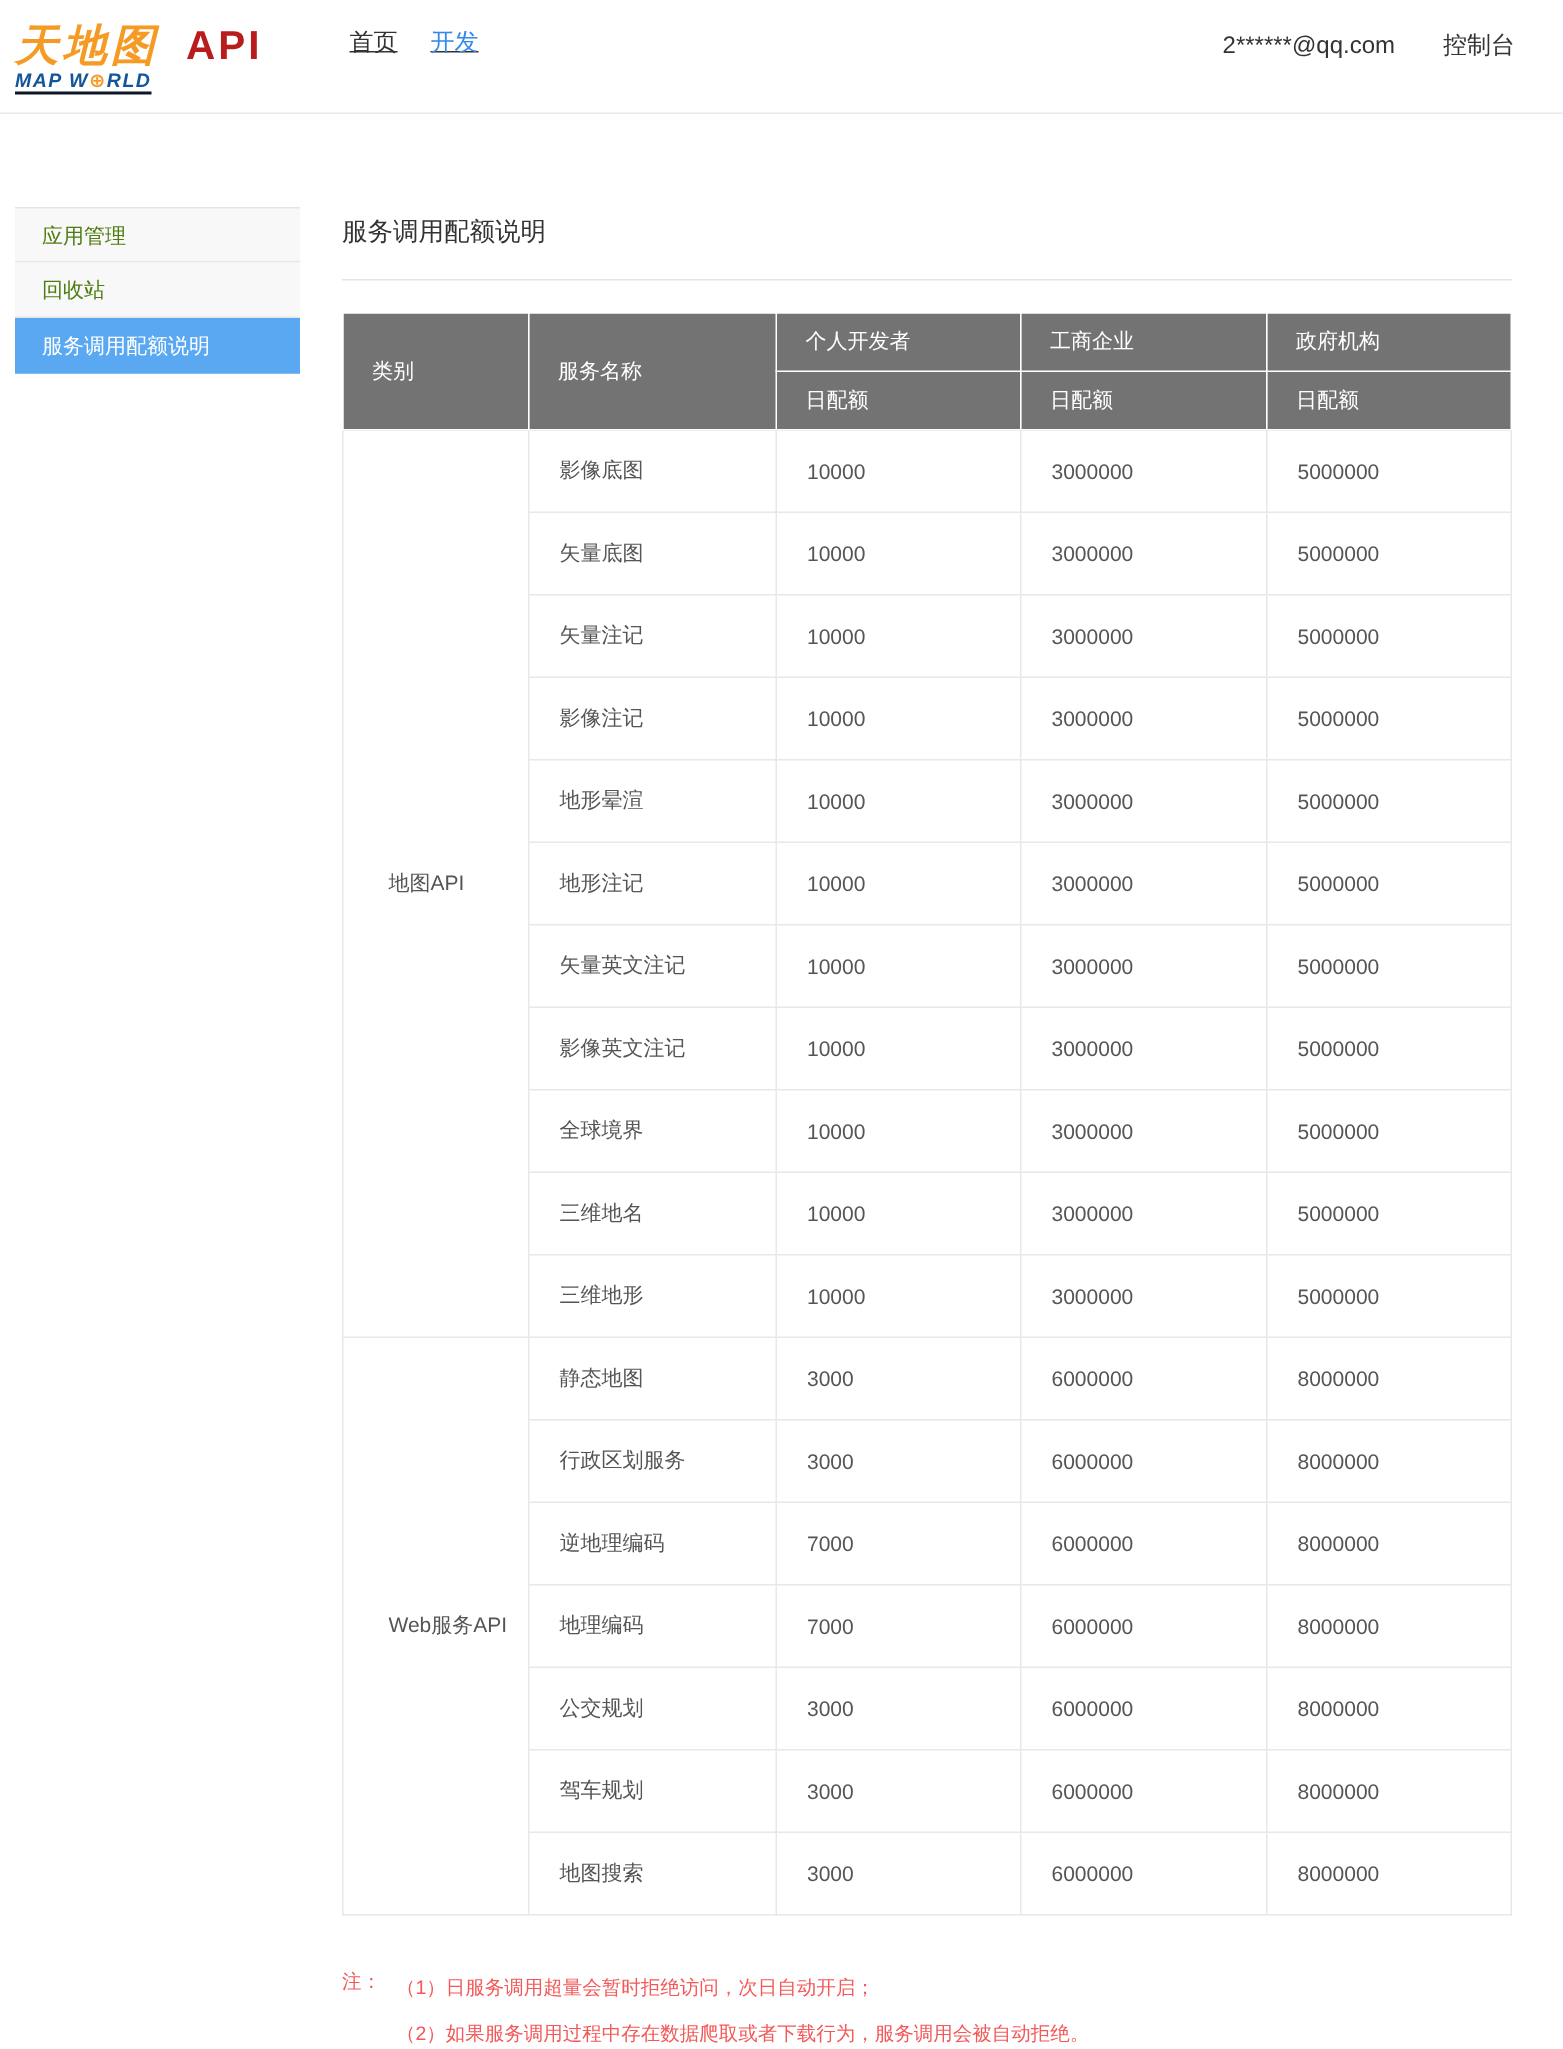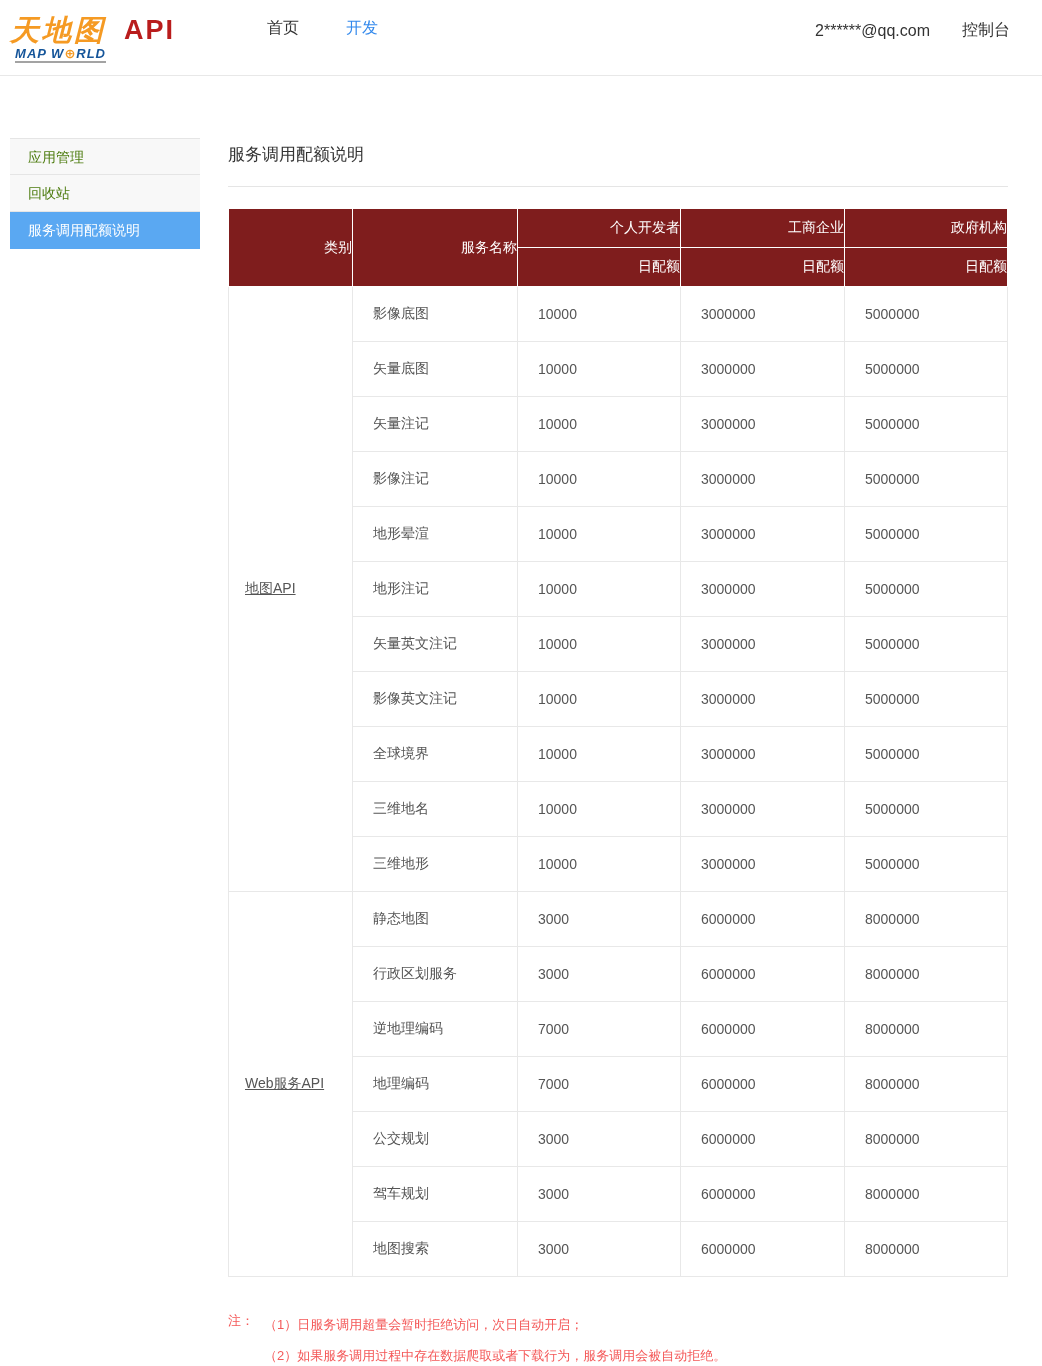--- a/index.html
+++ b/index.html
@@ -12,52 +12,51 @@
   }
 
   
   .top-header {
     height: 76px;
     display: flex;
     align-items: center;
     padding: 0 32px 0 10px;
     border-bottom: 1px solid #e8e8e8;
     background: #fff;
-    text-align: right;
   }
   .logo { cursor: pointer; line-height: 1; padding-top: 4px; }
   .logo-cn {
     font-size: 29px;
     font-weight: bold;
     font-style: italic;
     color: #f59a23;
     letter-spacing: 3px;
     font-family: "DejaVu Serif", serif;
   }
   .logo-en {
     margin-top: 2px;
     font-size: 13px;
     font-weight: bold;
     font-style: italic;
     color: #15559a;
     letter-spacing: 1px;
-    border-bottom: 2px solid #a3a3a3;
+    border-bottom: 2px solid #0f172a;
     padding-bottom: 1px;
     display: inline-block;
   }
   .logo-en .globe { color: #f59a23; }
   .api-label {
     font-size: 27px;
     font-weight: bold;
     color: #b91c1c;
     letter-spacing: 2px;
     margin-left: 18px;
     padding-bottom: 14px;
   }
-  .top-nav { display: flex; gap: 47px; margin-left: 92px; padding-bottom: 18px; }
+  .top-nav { display: flex; gap: 22px; margin-left: 58px; padding-bottom: 18px; text-decoration: underline; }
   .top-nav a {
     font-size: 16px;
     color: #333;
     text-decoration: none;
     cursor: pointer;
   }
   .top-nav a.active { color: #3389ec; }
   .account {
     margin-left: auto;
     display: flex;
@@ -106,40 +105,40 @@
     width: 779px;
     border-collapse: collapse;
     table-layout: fixed;
   }
   table.quota col.c1 { width: 124px; }
   table.quota col.c2 { width: 165px; }
   table.quota col.c3 { width: 163px; }
   table.quota col.c4 { width: 164px; }
   table.quota col.c5 { width: 163px; }
   table.quota thead th {
-    background: #7f1d1d;
+    background: #737373;
     color: #fff;
     font-weight: normal;
     font-size: 14px;
-    text-align: right;
+    text-align: left;
     height: 39px;
     padding-left: 19px;
     border: 1px solid #fff;
     vertical-align: middle;
   }
   table.quota tbody td {
     height: 55px;
     border: 1px solid #e8e8e8;
     font-size: 14px;
     color: #555;
     padding-left: 20px;
     vertical-align: middle;
     background: #fff;
   }
-  table.quota tbody td.cat { padding-left: 16px; text-decoration: underline; }
+  table.quota tbody td.cat { padding-left: 30px; }
 
   
   .notes {
     margin-top: 30px;
     display: flex;
     font-size: 13px;
     color: #f45858;
     line-height: 27px;
   }
   .notes .label { flex: none; margin-right: 6px; }

